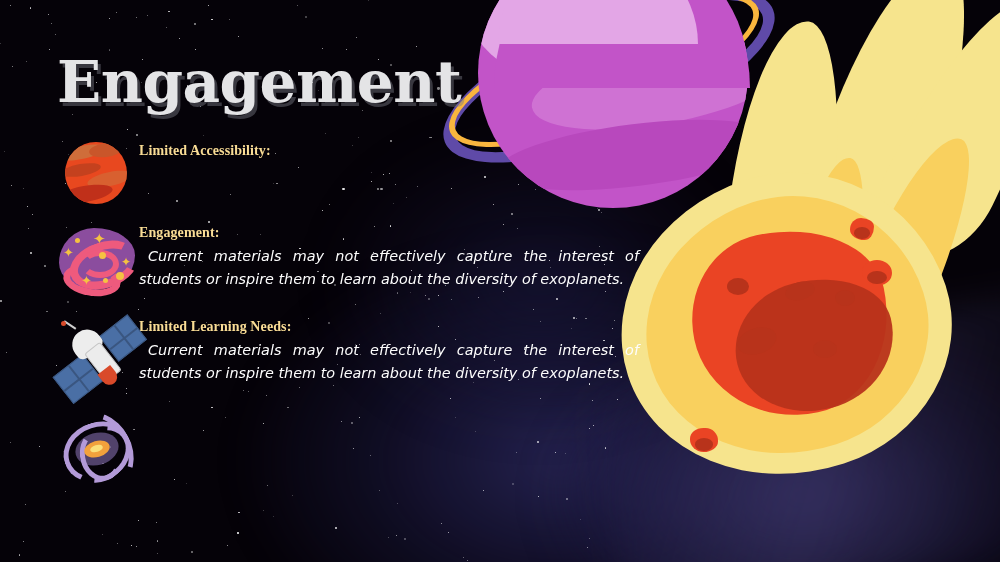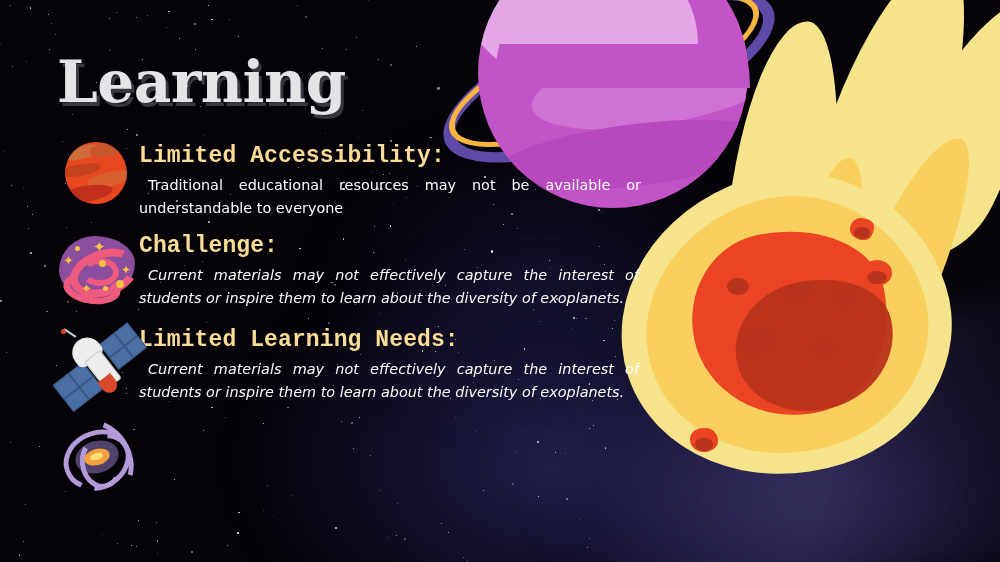--- a/index.html
+++ b/index.html
@@ -48,22 +48,22 @@
 
   
   .content{position:absolute;left:57px;top:140px;width:590px;}
   .block{position:relative;display:flex;align-items:flex-start;margin-bottom:10px;}
   .icon-wrap{
     position:relative;width:82px;min-width:82px;height:82px;
     margin-top:2px;
   }
   .txt{flex:1;padding-top:2px;}
   .head{
-    font-family:Liberation Mono, monospace;
-    font-weight:bold;font-size:23px;color:#f9dc95;
+    font-family:Liberation Serif, serif;
+    font-weight:bold;font-size:14px;color:#f9dc95;
     letter-spacing:0.1px;line-height:1.25;margin-bottom:3px;
   }
   .body{
     font-family:"DejaVu Sans", sans-serif;
     font-size:14.4px;color:#fdfdfd;line-height:1.62;
     text-align:justify;text-justify:inter-word;
     text-indent:9px;
   }
   .b1 .icon-wrap{height:70px;}
   .b1 .body{width:502px;}
@@ -482,37 +482,36 @@
     <div class="crat" style="left:152px;top:368px;width:40px;height:26px;transform:rotate(-18deg);"></div>
     <div class="crat" style="left:228px;top:380px;width:24px;height:18px;"></div>
     <div class="crat" style="left:200px;top:322px;width:30px;height:18px;transform:rotate(-14deg);"></div>
     <div class="crat" style="left:250px;top:330px;width:20px;height:16px;"></div>
     <div class="crat" style="left:142px;top:318px;width:22px;height:17px;"></div>
     <div class="frag" style="left:265px;top:258px;width:24px;height:22px;border-radius:46% 54% 40% 60%/52% 40% 60% 48%;"></div>
     <div class="frag" style="left:277px;top:300px;width:30px;height:25px;border-radius:50% 50% 42% 58%/48% 52% 48% 52%;"></div>
     <div class="frag" style="left:105px;top:468px;width:28px;height:24px;border-radius:50% 46% 54% 50%/46% 54% 46% 54%;"></div>
   </div>
 
-  <div class="title">Learning</div>
+  <div class="title">Engagement</div>
 
   <div class="content">
 
     <div class="block b1">
       <div class="icon-wrap">
         <div class="mars">
           <div class="s1"></div>
             <div class="s2"></div>
             <div class="s3"></div>
             <div class="s4"></div>
             <div class="s5"></div>
         </div>
       </div>
       <div class="txt">
         <div class="head">Limited Accessibility:</div>
-        <div class="body">Traditional educational resources may not be available or understandable to everyone</div>
       </div>
     </div>
 
     <div class="block b2">
       <div class="icon-wrap">
         <div class="neb">
           <div class="blob"></div>
           <div class="sw1"></div>
             <div class="sw2"></div>
             <div class="sw3"></div>
@@ -520,21 +519,21 @@
           <span class="spark" style="left:4px;top:18px;font-size:13px;">✦</span>
           <span class="spark" style="left:62px;top:28px;font-size:12px;">✦</span>
           <span class="spark" style="left:22px;top:46px;font-size:13px;">✦</span>
           <div class="dot" style="left:40px;top:24px;width:7px;height:7px;"></div>
           <div class="dot" style="left:57px;top:44px;width:8px;height:8px;"></div>
           <div class="dot" style="left:16px;top:10px;width:5px;height:5px;"></div>
           <div class="dot" style="left:44px;top:50px;width:5px;height:5px;"></div>
         </div>
       </div>
       <div class="txt">
-        <div class="head">Challenge:</div>
+        <div class="head">Engagement:</div>
         <div class="body">Current materials may not effectively capture the interest of students or inspire them to learn about the diversity of exoplanets.</div>
       </div>
     </div>
 
     <div class="block b3">
       <div class="icon-wrap">
         <div class="sat">
           <div class="panel" style="left:48px;top:4px;width:34px;height:30px;transform:rotate(-38deg);">
             <i style="left:50%;top:0;width:1.6px;height:100%;"></i>
             <i style="left:0;top:50%;width:100%;height:1.6px;"></i>

